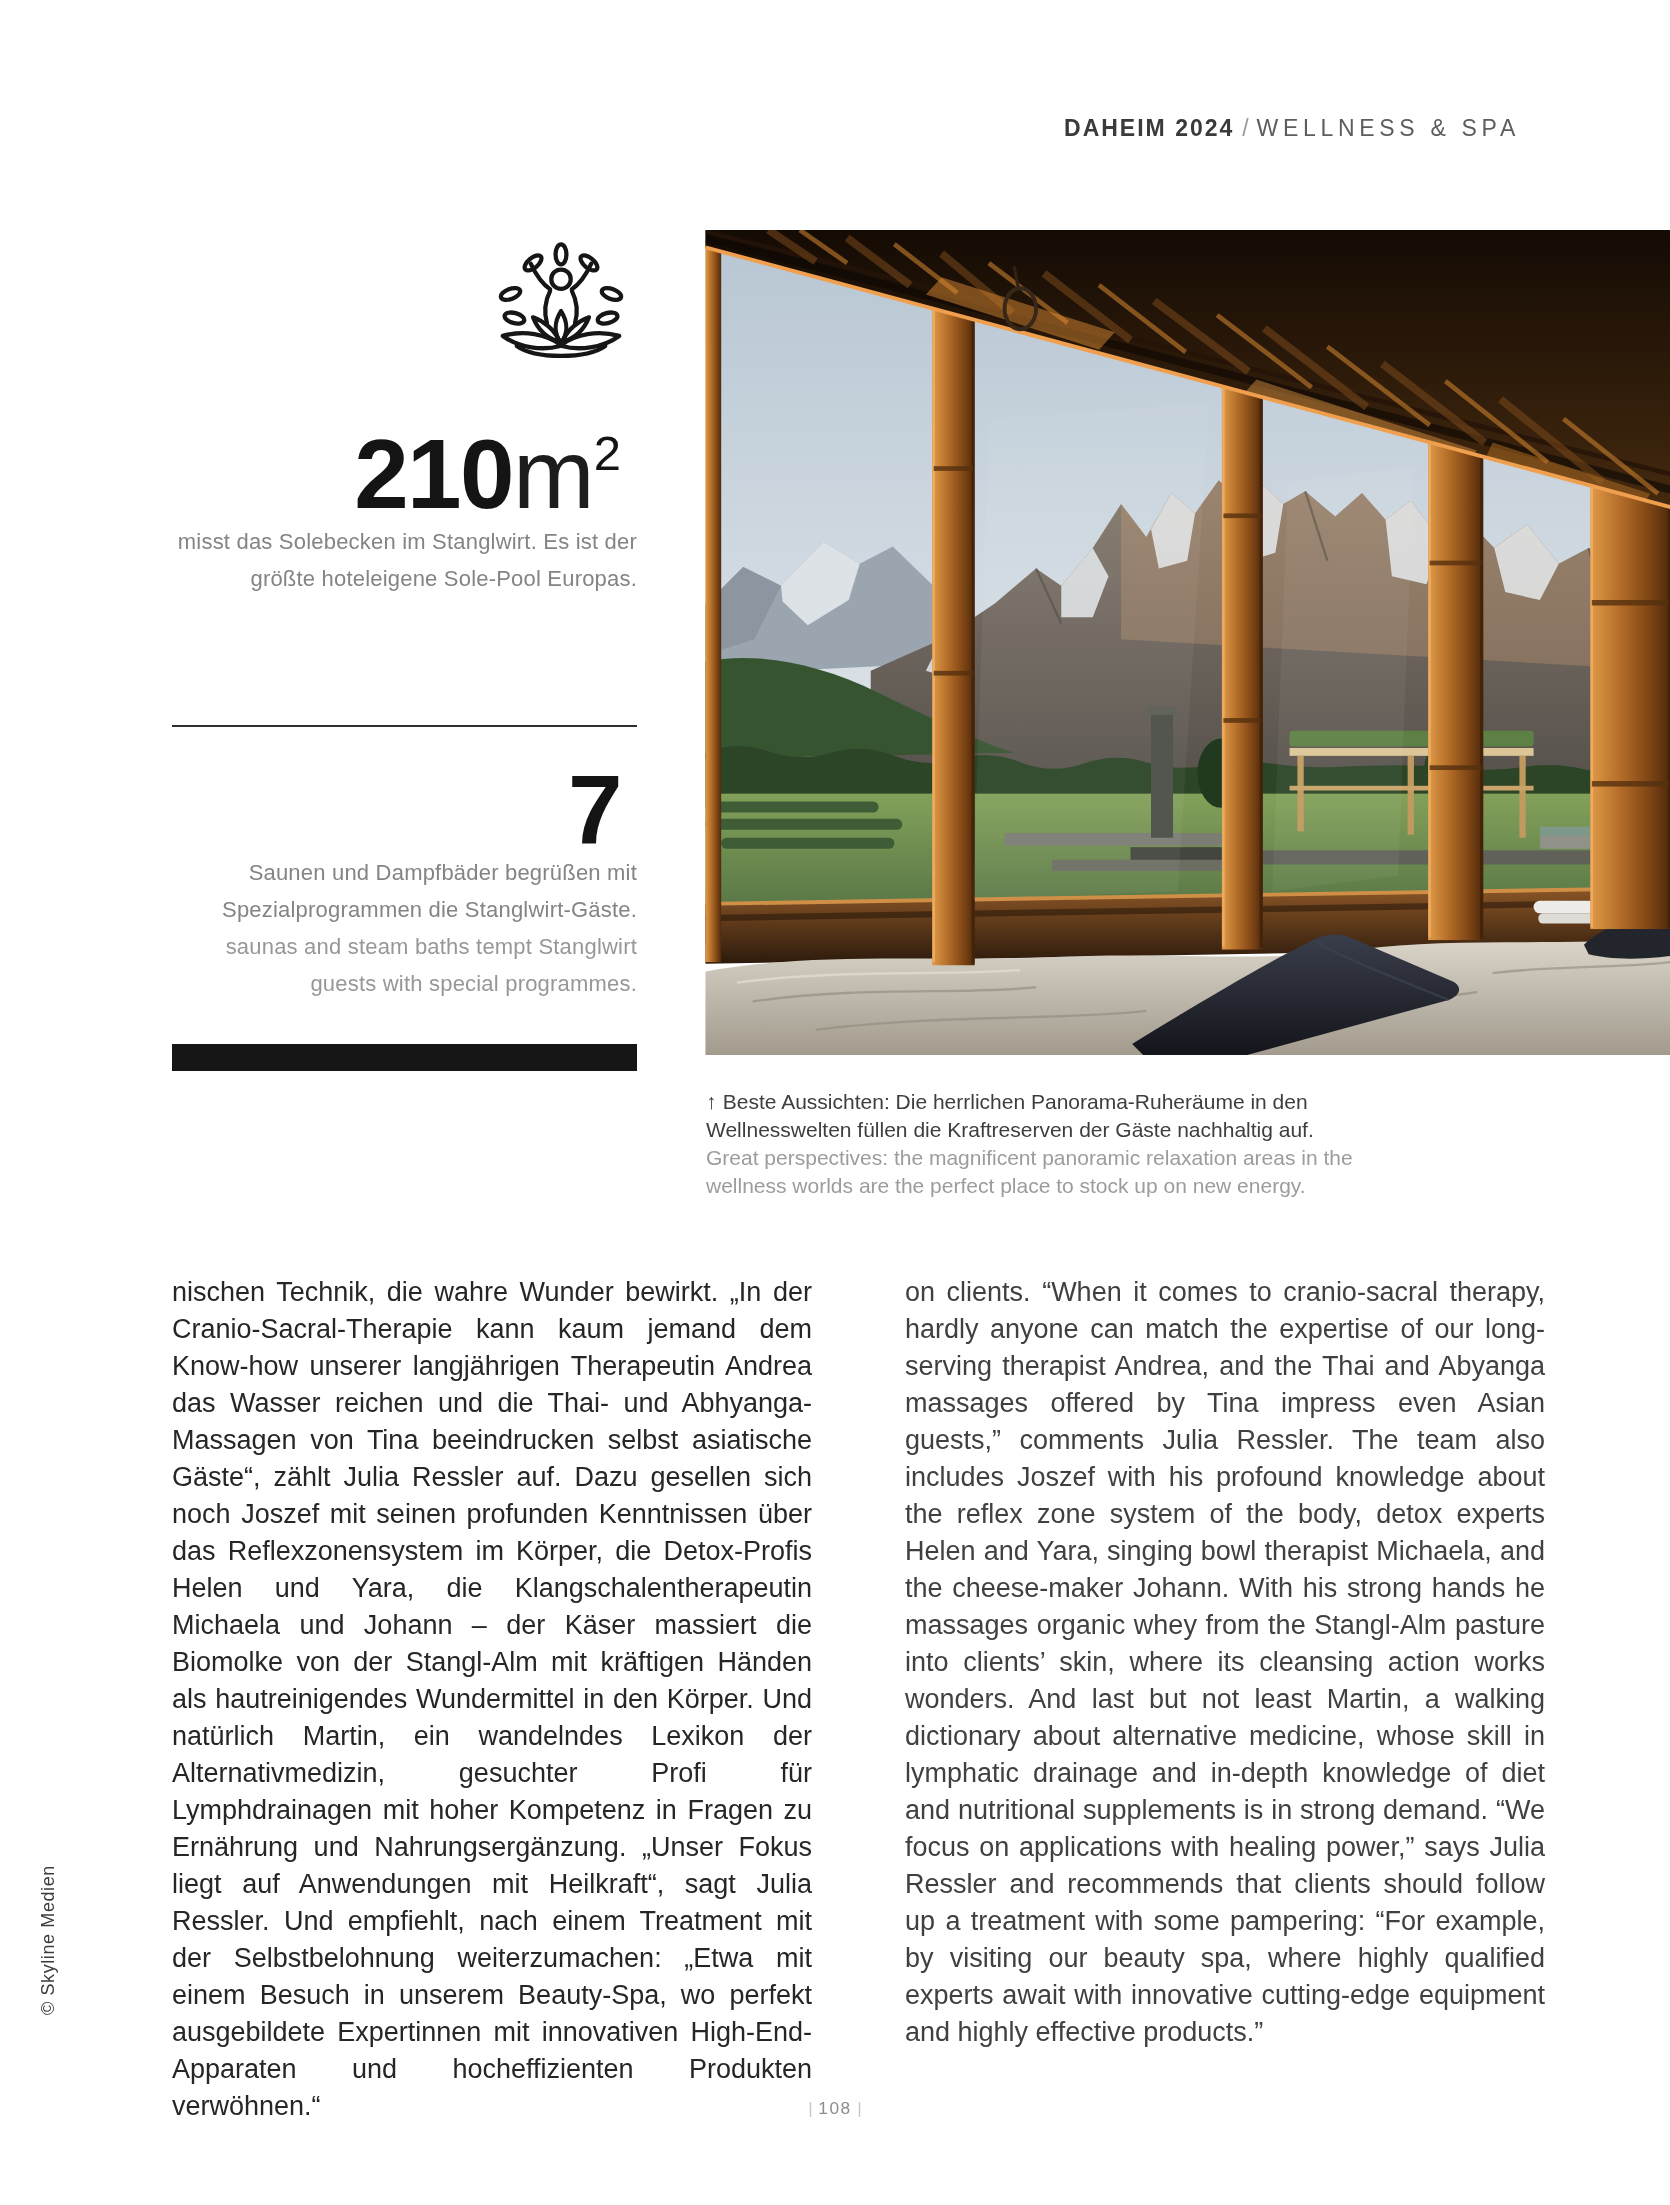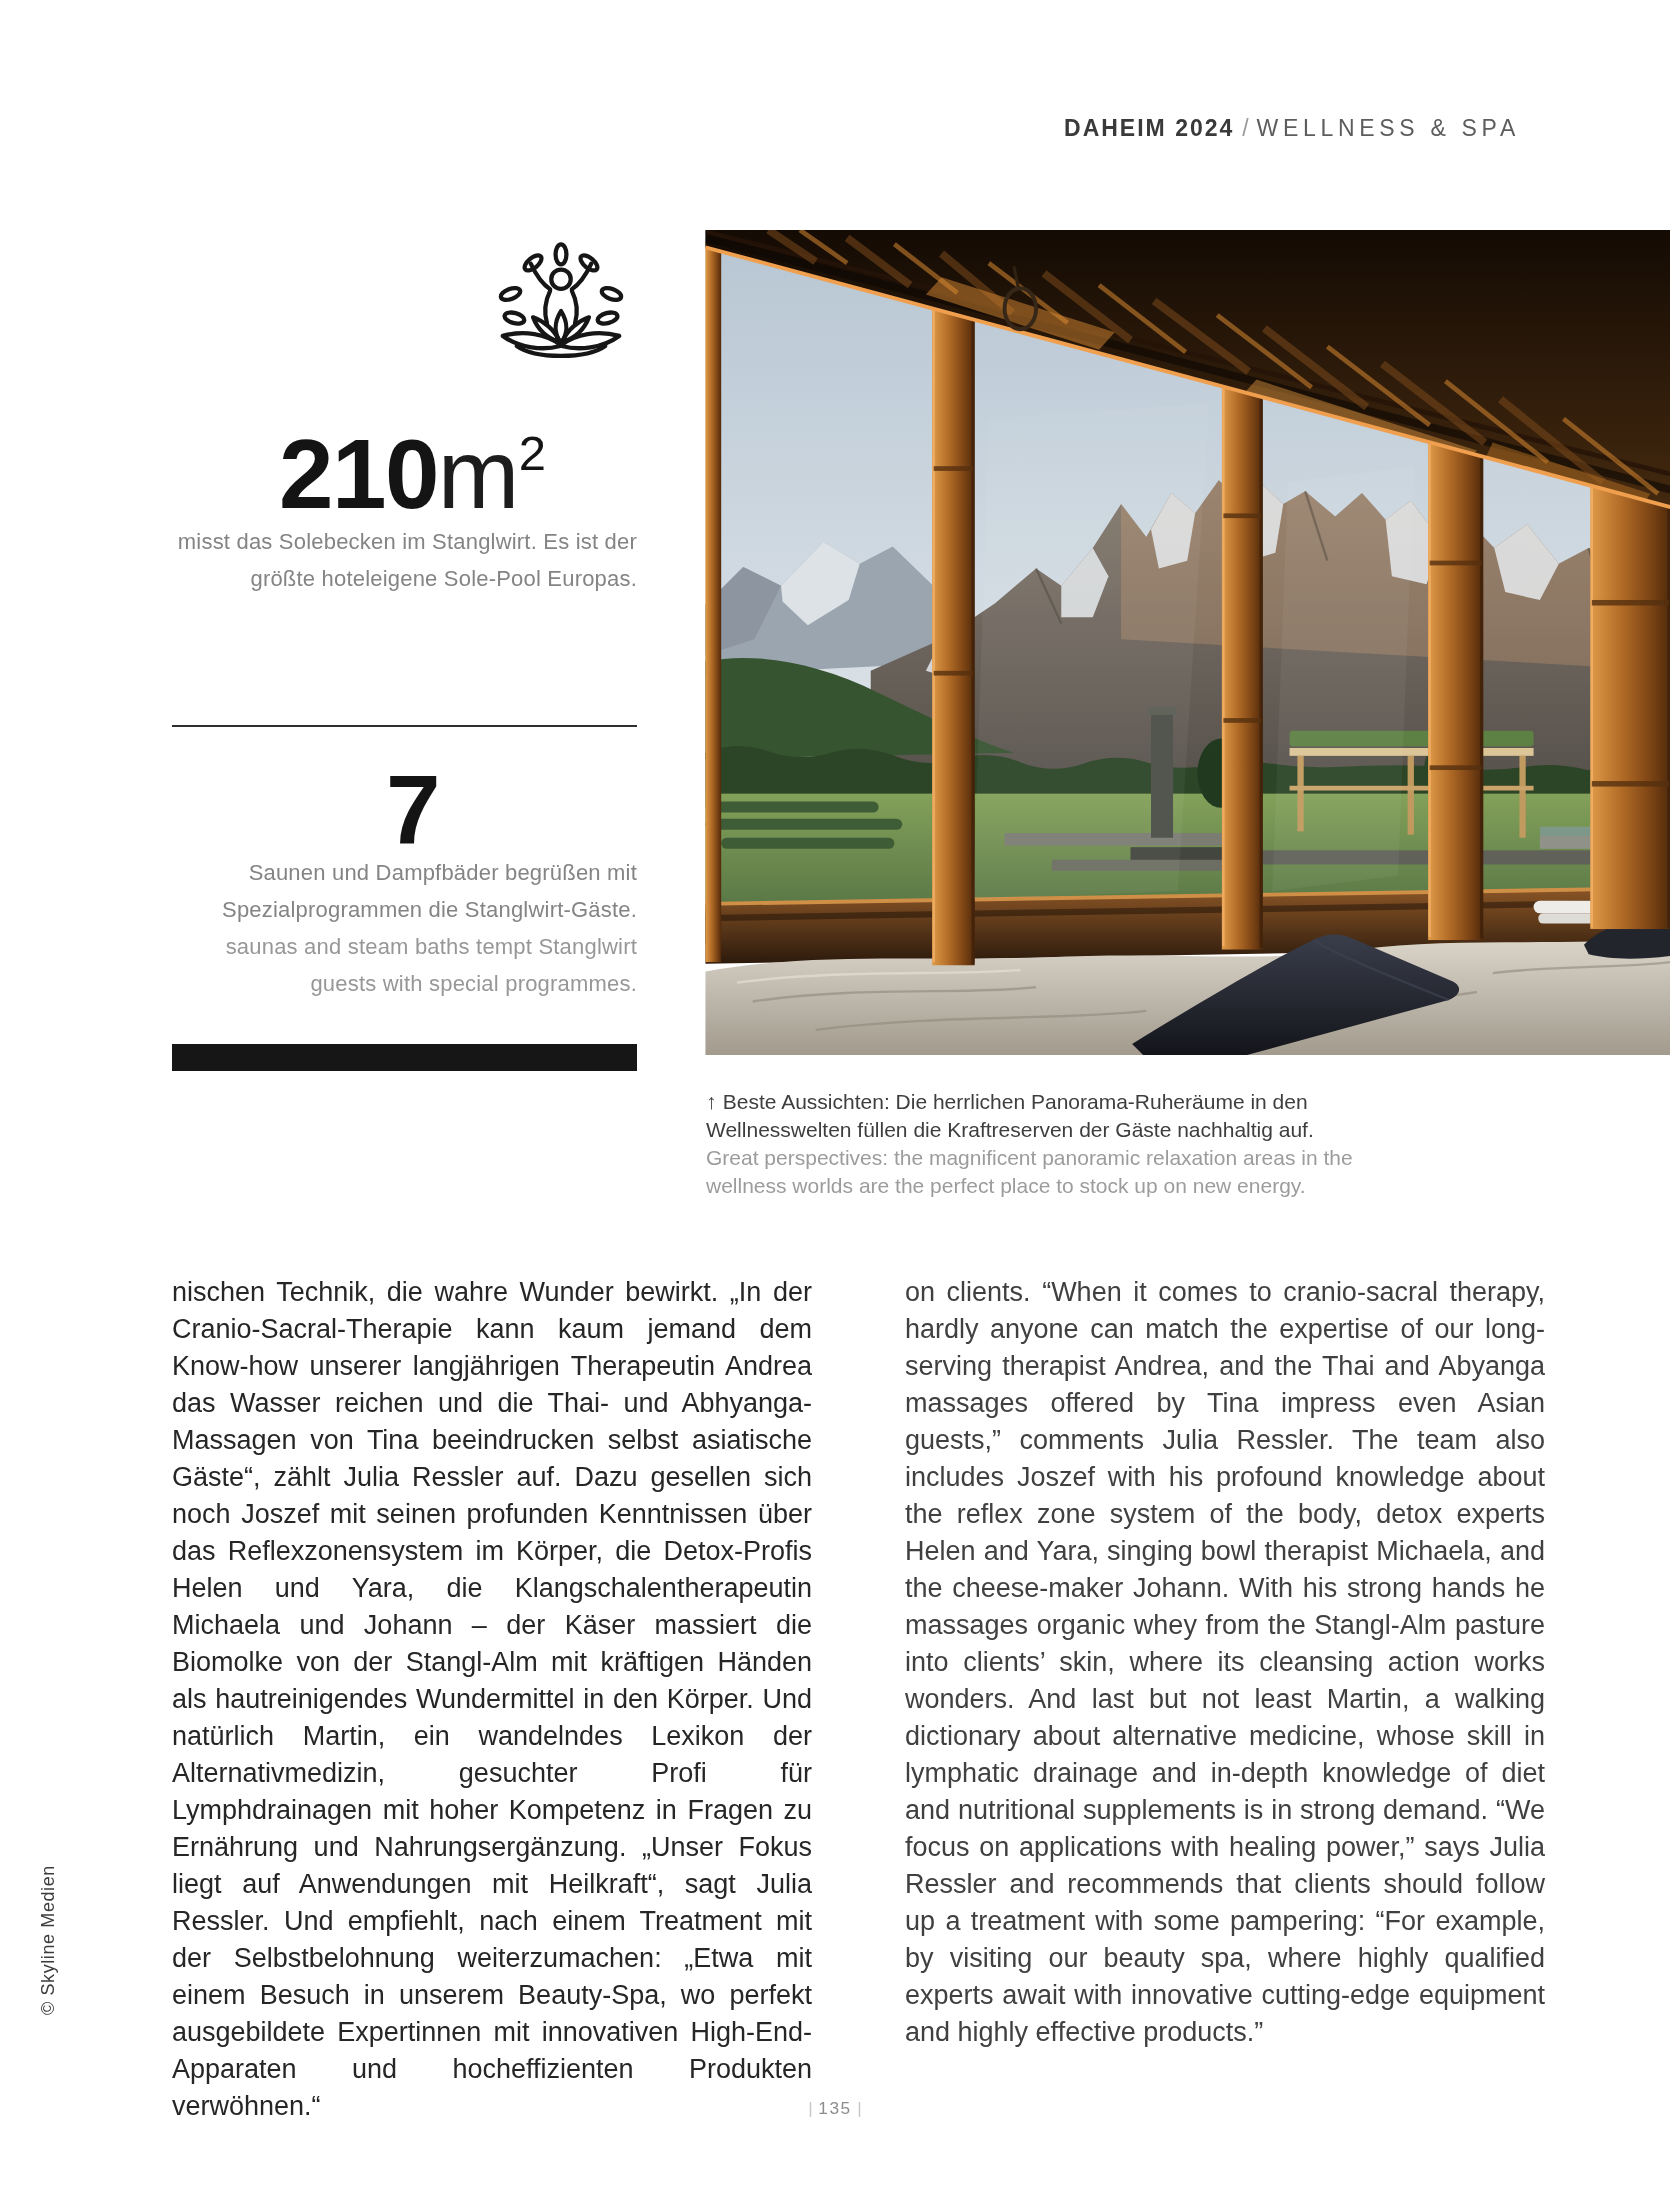--- a/index.html
+++ b/index.html
@@ -10,21 +10,21 @@
   .header{position:absolute;top:115px;right:150px;font-size:23px;color:#3a3a3a;white-space:nowrap;}
   .header .brand{font-weight:700;letter-spacing:2px;color:#3a3a3a;}
   .header .sep{color:#9a9a9a;font-weight:300;margin:0 7.9px;}
   .header .section{font-weight:400;letter-spacing:4.7px;color:#5d5d5d;}
 
   
   .lotus{position:absolute;left:495px;top:241px;width:132px;height:137px;}
   .lotus svg{width:100%;height:100%;}
 
   
-  .stat-num{position:absolute;left:180px;width:465px;text-align:center;color:#141414;
+  .stat-num{position:absolute;left:156px;width:465px;text-align:right;color:#141414;
             font-size:98px;line-height:1;font-weight:700;letter-spacing:-1.6px;}
   .stat-num .unit{font-weight:400;letter-spacing:-0.8px;color:#1d1d1d;}
   .stat-num sup{font-weight:400;font-size:49px;vertical-align:38px;letter-spacing:0;}
   .s1{top:425px;}
   .s2{top:761px;}
   .stat-text{position:absolute;left:172px;width:465px;margin:0;text-align:right;
              font-size:22px;line-height:37px;letter-spacing:0.2px;}
   .stat-text.de{color:#848484;}
   .stat-text.en{color:#979797;}
   .t1de{top:523px;}
@@ -282,17 +282,17 @@
     <p class="cap-de"><span class="cap-arrow">↑</span><span>Beste Aussichten: Die herrlichen Panorama-Ruheräume in den Wellnesswelten füllen die Kraftreserven der Gäste nachhaltig auf.</span></p>
     <p class="cap-en">Great perspectives: the magnificent panoramic relaxation areas in the wellness worlds are the perfect place to stock up on new energy.</p>
   </div>
 
   <p class="col col-de">nischen Technik, die wahre Wunder bewirkt. „In der Cranio-Sacral-Therapie kann kaum jemand dem Know-how unserer langjährigen Therapeutin Andrea das Wasser reichen und die Thai- und Abhyanga-Massagen von Tina beeindrucken selbst asiatische Gäste“, zählt Julia Ressler auf. Dazu gesellen sich noch Joszef mit seinen profunden Kenntnissen über das Reflexzonensystem im Körper, die Detox-Profis Helen und Yara, die Klangschalentherapeutin Michaela und Johann – der Käser massiert die Biomolke von der Stangl-Alm mit kräftigen Händen als hautreinigendes Wundermittel in den Körper. Und natürlich Martin, ein wandelndes Lexikon der Alternativmedizin, gesuchter Profi für Lymphdrainagen mit hoher Kompetenz in Fragen zu Ernährung und Nahrungsergänzung. „Unser Fokus liegt auf Anwendungen mit Heilkraft“, sagt Julia Ressler. Und empfiehlt, nach einem Treatment mit der Selbstbelohnung weiterzumachen: „Etwa mit einem Besuch in unserem Beauty-Spa, wo perfekt ausgebildete Expertinnen mit innovativen High-End-Apparaten und hocheffizienten Produkten verwöhnen.“</p>
   <p class="col col-en">on clients. “When it comes to cranio-sacral therapy, hardly anyone can match the expertise of our long-serving therapist Andrea, and the Thai and Abyanga massages offered by Tina impress even Asian guests,” comments Julia Ressler. The team also includes Joszef with his profound knowledge about the reflex zone system of the body, detox experts Helen and Yara, singing bowl therapist Michaela, and the cheese-maker Johann. With his strong hands he massages organic whey from the Stangl-Alm pasture into clients’ skin, where its cleansing action works wonders. And last but not least Martin, a walking dictionary about alternative medicine, whose skill in lymphatic drainage and in-depth knowledge of diet and nutritional supplements is in strong demand. “We focus on applications with healing power,” says Julia Ressler and recommends that clients should follow up a treatment with some pampering: “For example, by visiting our beauty spa, where highly qualified experts await with innovative cutting-edge equipment and highly effective products.”</p>
 
   <div class="credit">© Skyline Medien</div>
 
   <div class="pageno">
-    <span class="pbar">|</span><span class="pnum">135</span><span class="pbar">|</span>
+    <span class="pbar">|</span><span class="pnum">108</span><span class="pbar">|</span>
   </div>
 
 </div>
 
 
 </body></html>

